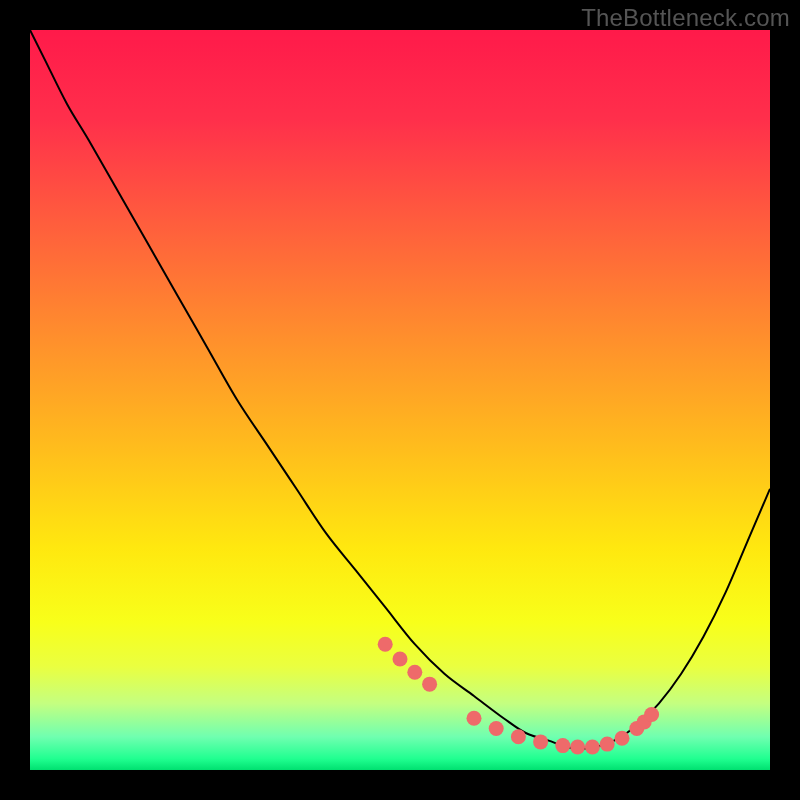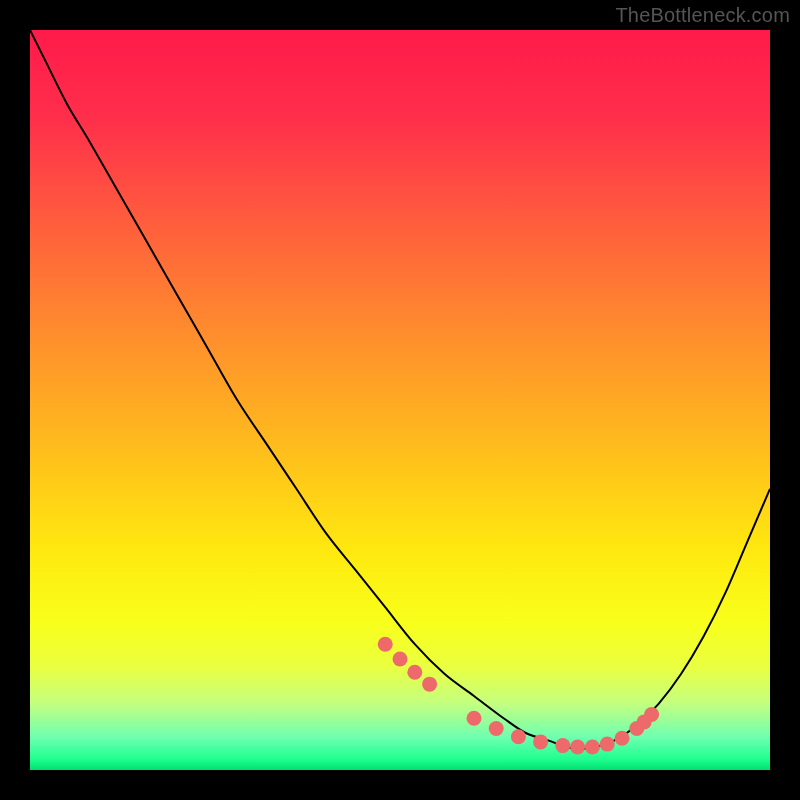--- a/index.html
+++ b/index.html
@@ -10,21 +10,21 @@
     height: 800px;
     overflow: hidden;
     position: relative;
     font-family: Arial, Helvetica, sans-serif;
   }
   .watermark {
     position: absolute;
     top: 4px;
     right: 10px;
     color: #555;
-    font-size: 20px;
+    font-size: 24px;
     font-weight: 500;
     z-index: 10;
     letter-spacing: 0.2px;
   }
   .plot-frame {
     position: absolute;
     left: 30px;
     top: 30px;
     width: 740px;
     height: 740px;

